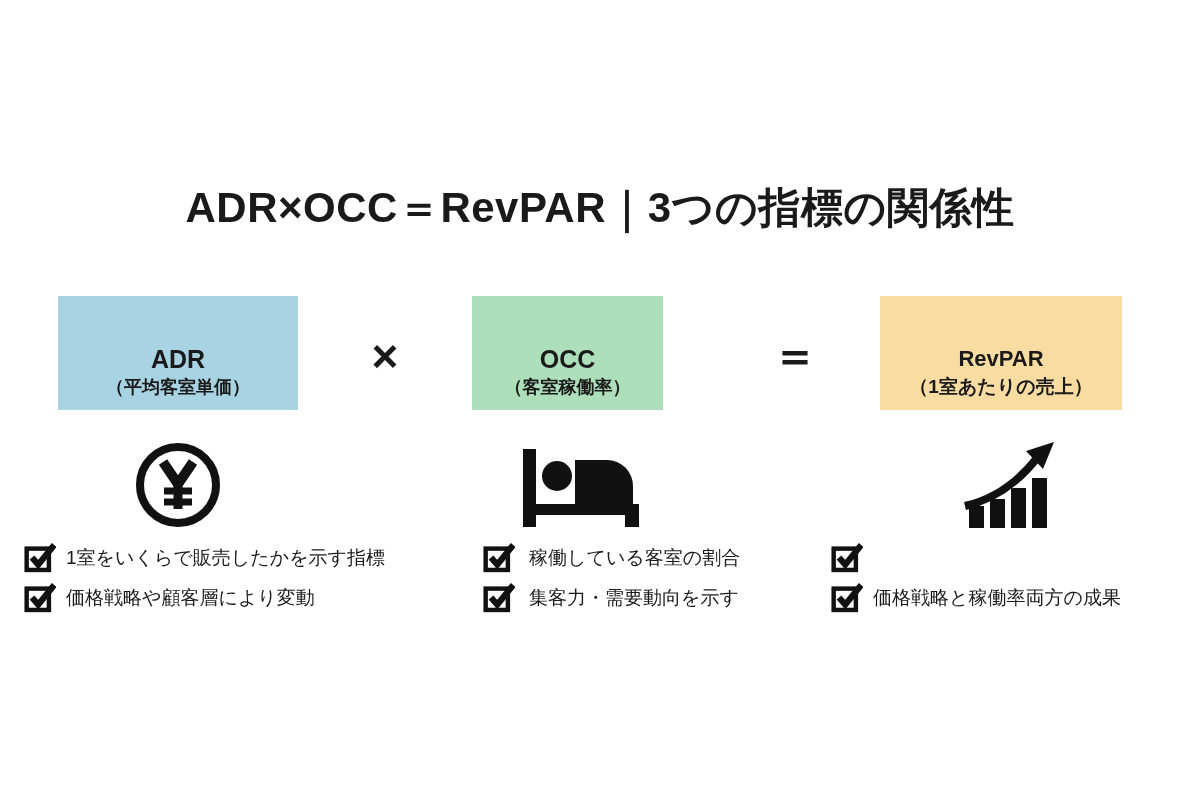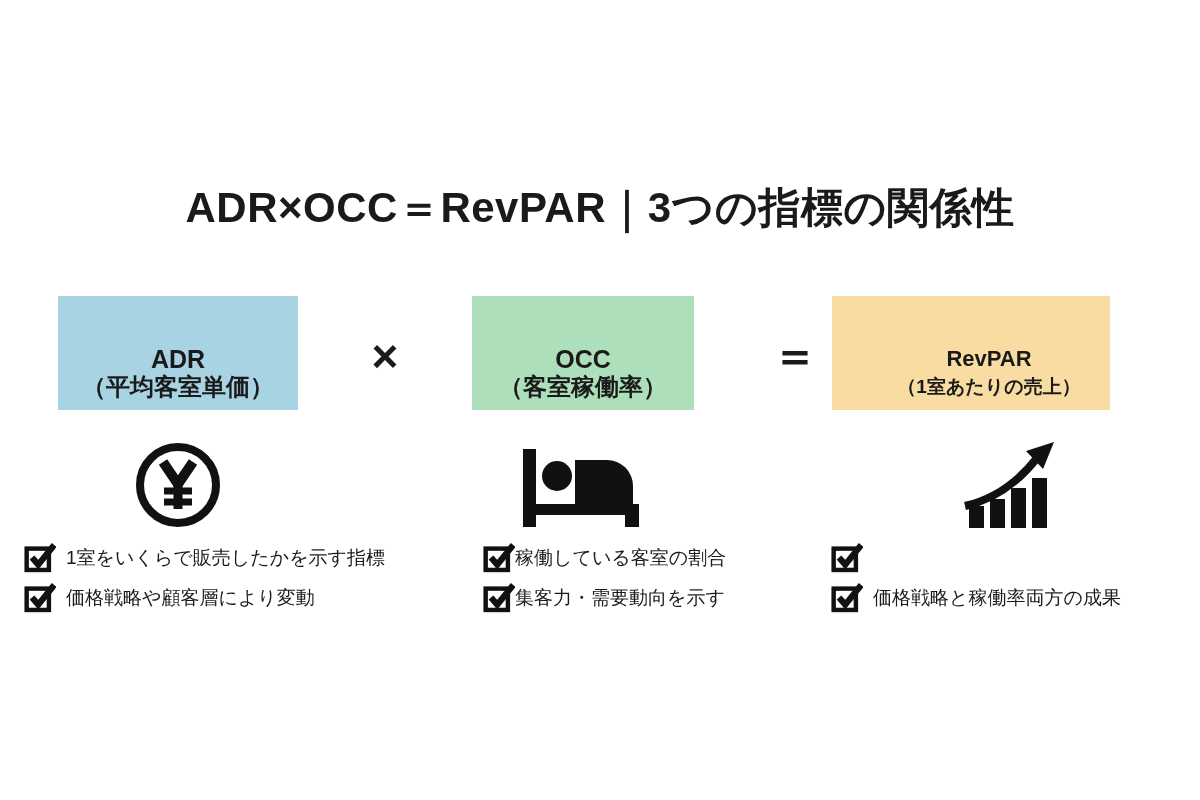--- a/index.html
+++ b/index.html
@@ -13,24 +13,24 @@
     position:absolute;top:184px;left:0;width:1200px;
     text-align:center;font-size:42px;font-weight:700;line-height:48px;
     letter-spacing:0.5px;
   }
   .metric-box{
     position:absolute;top:296px;height:114px;
     display:flex;flex-direction:column;justify-content:center;align-items:center;
     font-weight:700;text-align:center;gap:4px;
   }
   .metric-box .label{font-size:25px;line-height:26px;margin-top:38px;}
-  .metric-box .sublabel{font-size:24px;line-height:22px;}
+  .metric-box .sublabel{font-size:18px;line-height:22px;}
   #box-adr{left:58px;width:240px;}
-  #box-occ{left:472px;width:222px;}
-  #box-revpar{left:832px;width:242px;padding-left:36px;}
+  #box-occ{left:472px;width:191px;}
+  #box-revpar{left:880px;width:242px;}
   #box-revpar .label{font-size:22px;}
   #box-revpar .sublabel{font-size:19px;}
   .operator{
     position:absolute;top:326px;width:70px;height:60px;
     display:flex;align-items:center;justify-content:center;
     font-size:46px;font-weight:700;
   }
   #op-multiply{left:350px;}
   #op-equals{left:760px;}
   .col-icon{position:absolute;}
@@ -41,21 +41,21 @@
     position:absolute;top:542px;
     display:flex;flex-direction:column;gap:9px;
   }
   #list-adr{left:24px;}
   #list-occ{left:483px;}
   #list-revpar{left:831px;}
   .check-row{
     display:flex;align-items:center;gap:10px;
     font-size:19px;font-weight:500;line-height:31px;white-space:nowrap;
   }
-  #list-occ .check-row{gap:0;}
+  #list-occ .check-row{gap:14px;}
   .check-row svg{flex:0 0 auto;display:block;}
 </style>
 </head>
 <body>
 
 <div class="canvas">
 
   <div class="title">ADR×OCC＝RevPAR｜3つの指標の関係性</div>
 
   <div class="metric-box" id="box-adr" style="background-color: rgb(168, 211, 226);">

